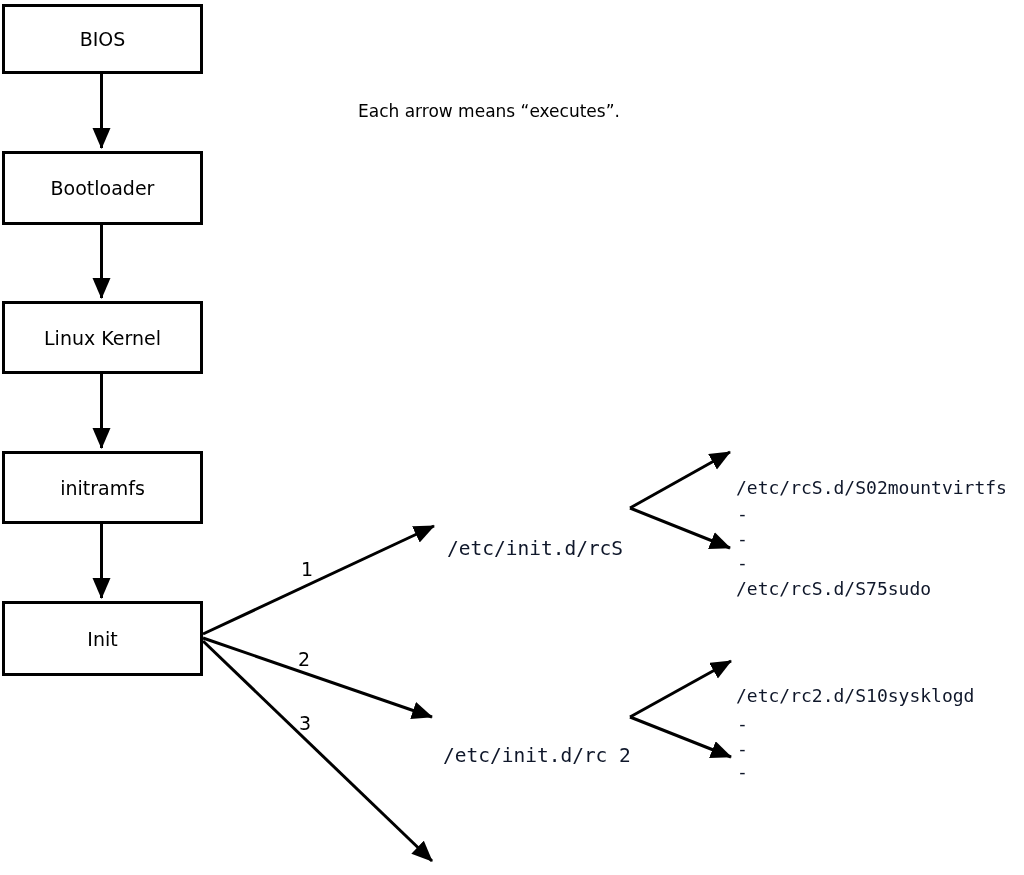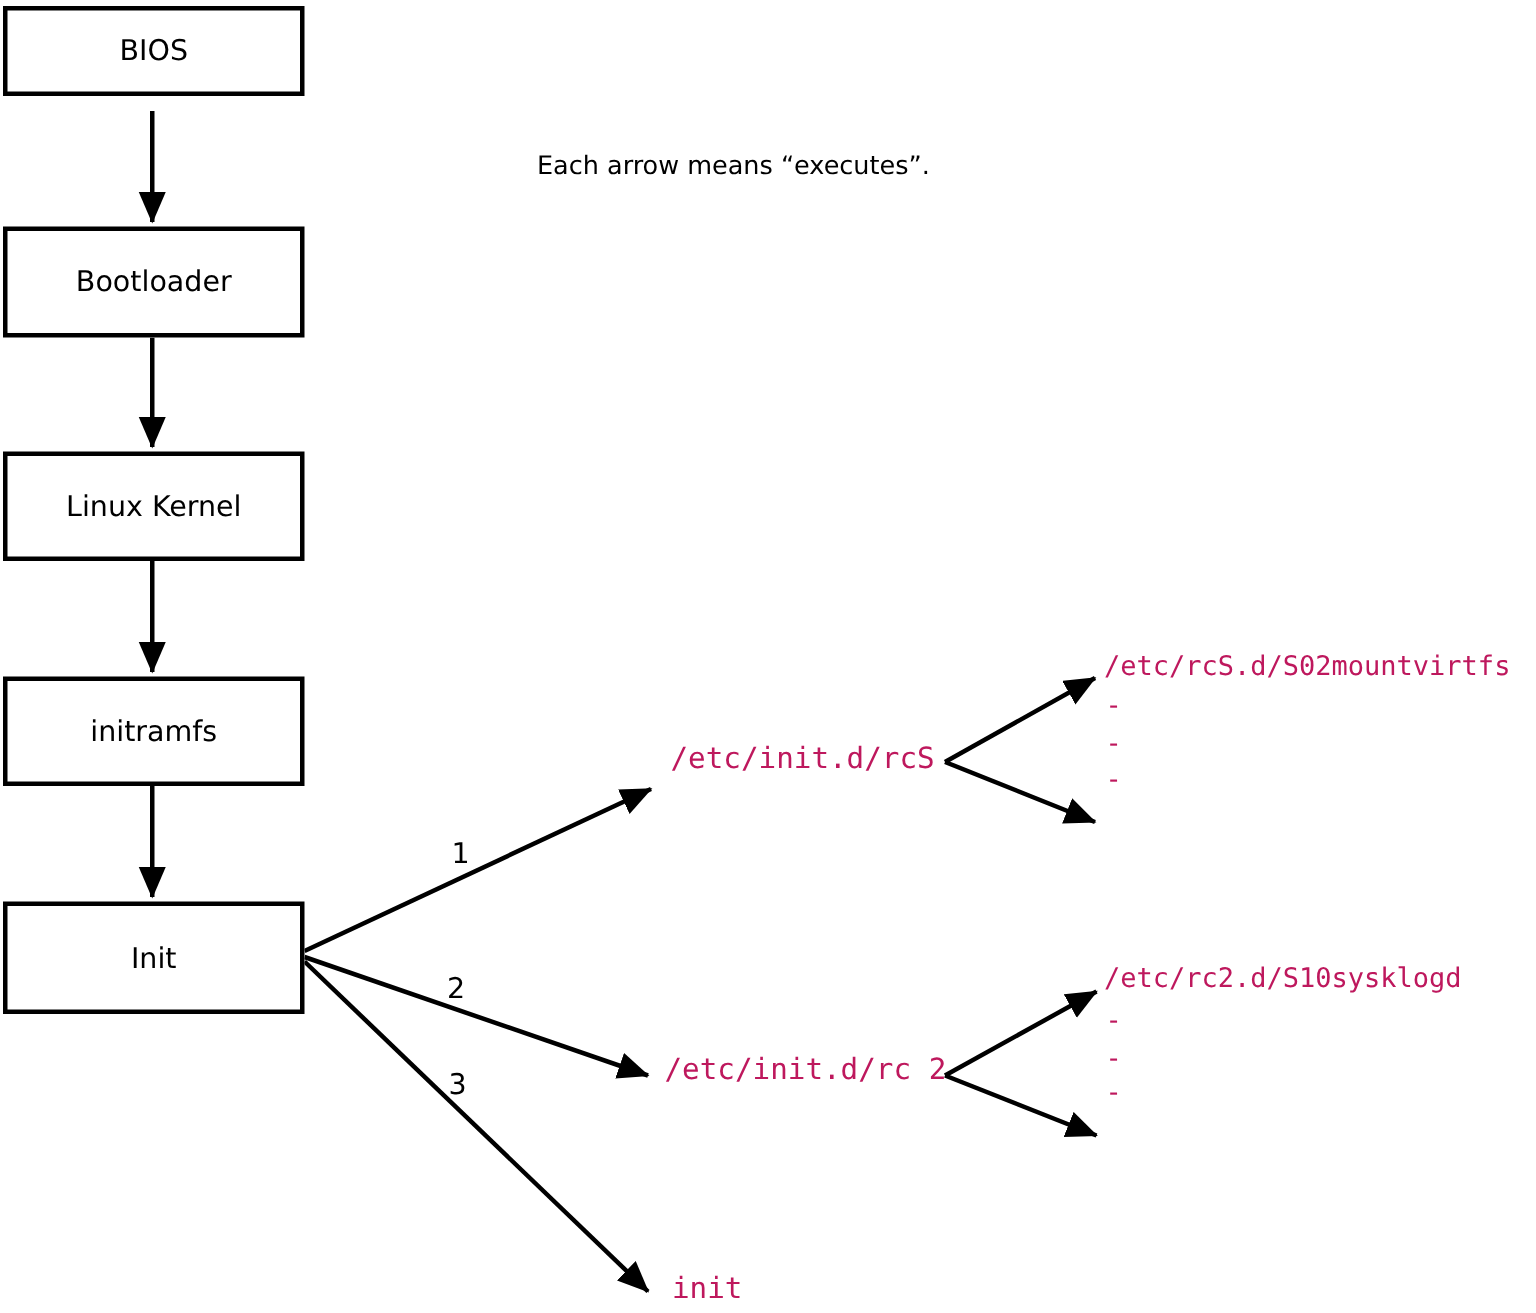--- a/index.html
+++ b/index.html
@@ -48,21 +48,22 @@
     white-space: pre;
   }
   .branch-num {
     position: absolute;
     font-size: 19px;
   }
   .mono {
     position: absolute;
     font-family: "DejaVu Sans Mono", "Liberation Mono", monospace;
     white-space: pre;
-    color: #be185d;
+    color: #0f172a;
+    margin-top: 43px;
   }
   .mono-mid { font-size: 19.5px; }
   .mono-right { font-size: 18px; }
   .dash { font-size: 18px; }
 </style>
 </head>
 <body>
 
 <div class="stage">
 
@@ -82,21 +83,21 @@
     <line x1="203" y1="638" x2="432" y2="717" marker-end="url(#ah)"></line>
     <line x1="203" y1="641" x2="432" y2="861" marker-end="url(#ah)"></line>
 
     <line x1="630" y1="508" x2="730" y2="452" marker-end="url(#ah)"></line>
     <line x1="630" y1="508" x2="730" y2="548" marker-end="url(#ah)"></line>
 
     <line x1="630" y1="717" x2="731" y2="661" marker-end="url(#ah)"></line>
     <line x1="630" y1="717" x2="731" y2="757" marker-end="url(#ah)"></line>
   </svg>
 
-  <div class="node" style="top:4px;height:60px">
+  <div class="node" style="top:4px;height:70px">
     <span>BIOS</span>
   </div>
   <div class="node" style="top:151px;height:74px">
     <span>Bootloader</span>
   </div>
   <div class="node" style="top:451px;height:73px">
     <span>initramfs</span>
   </div>
   <div class="node" style="top:301px;height:73px">
     <span>Linux Kernel</span>
@@ -112,19 +113,20 @@
   <div class="branch-num" style="left:299px;top:712px">3</div>
 
   <div class="mono mono-mid" style="left:447px;top:494px">/etc/init.d/rcS</div>
   <div class="mono mono-mid" style="left:443px;top:701px">/etc/init.d/rc 2</div>
   <div class="mono mono-mid" style="left:448px;top:847px">init</div>
 
   <div class="mono mono-right" style="left:736px;top:434px">/etc/rcS.d/S02mountvirtfs</div>
   <div class="mono dash" style="left:737px;top:460px">-</div>
   <div class="mono dash" style="left:737px;top:485px">-</div>
   <div class="mono dash" style="left:737px;top:509px">-</div>
+  <div class="mono mono-right" style="left:736px;top:535px">/etc/rcS.d/S75sudo</div>
 
   <div class="mono mono-right" style="left:736px;top:642px">/etc/rc2.d/S10sysklogd</div>
   <div class="mono dash" style="left:737px;top:670px">-</div>
   <div class="mono dash" style="left:737px;top:695px">-</div>
   <div class="mono dash" style="left:737px;top:718px">-</div>
 
 </div>
 
 </body></html>

